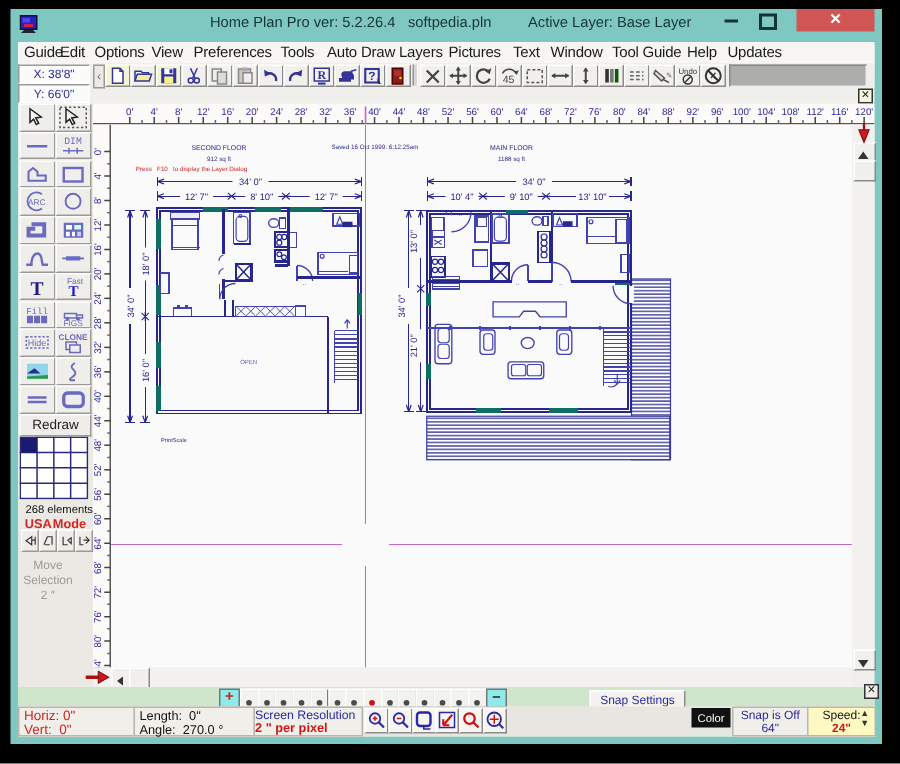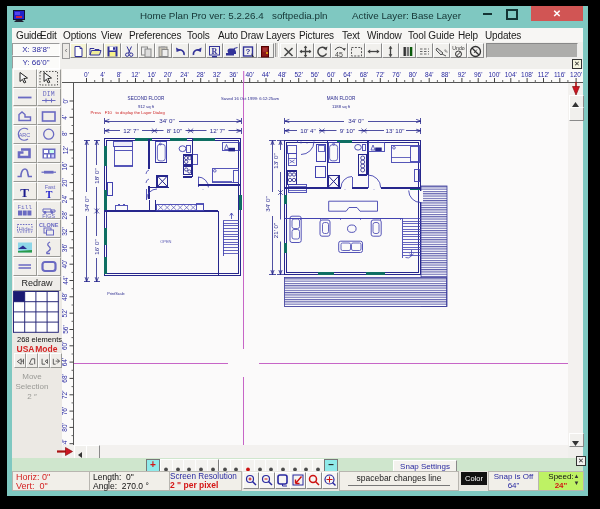--- a/index.html
+++ b/index.html
@@ -819,24 +819,21 @@
         </svg></div>
 <div class="abs" style="left:294px;top:1px;width:14px;height:15px;background:#f6f5f2;border:1px solid;border-color:#fff #8a8a8a #8a8a8a #fff"><svg width="14" height="14" viewBox="0 0 14 14">
           <circle cx="6" cy="6" r="3.5" fill="none" stroke="#cc1111" stroke-width="1.5"></circle>
           <path d="M8.5 8.5 L12 12" stroke="#cc1111" stroke-width="1.5"></path>
         </svg></div>
 <div class="abs" style="left:310px;top:1px;width:14px;height:15px;background:#f6f5f2;border:1px solid;border-color:#fff #8a8a8a #8a8a8a #fff"><svg width="14" height="14" viewBox="0 0 14 14">
           <circle cx="6.5" cy="6.5" r="4.5" fill="none" stroke="#2929a0" stroke-width="1.2"></circle>
           <path d="M3.5 6.5 H9.5 M6.5 3.5 V9.5" stroke="#cc1111"></path>
           <path d="M9.5 9.5 L12.5 12.5" stroke="#2929a0" stroke-width="1.4"></path>
         </svg></div>
-<div class="abs" style="left:327px;top:0px;width:118px;height:18px;background:#f1efe9;border:1px solid #b8b6b0;">
-        <div style="text-align:center;color:#222;font-size:8.5px;padding-top:1px">spacebar changes line<div style="margin:2px 8px 0 8px;border-top:1px solid #777"></div></div>
-      </div>
 <div class="abs" style="left:449px;top:1px;width:26px;height:13px;background:#111;color:#fff;font-size:7.5px;text-align:center;line-height:13px">Color</div>
 <div class="abs" style="left:476px;top:0px;width:49px;height:18px;background:#f1efe9;border:1px solid #b8b6b0;">
         <div style="text-align:center;color:#2929a0;line-height:8.5px;padding-top:1px">Snap is Off<br>64"</div>
       </div>
-<div class="abs" style="left:526px;top:0px;width:44px;height:18px;background:#bef264;border:1px solid #b8b6b0;">
+<div class="abs" style="left:526px;top:0px;width:44px;height:18px;background:#fef9c3;border:1px solid #b8b6b0;">
         <div style="text-align:center;line-height:8.5px;padding-top:1px"><span style="color:#111">Speed:</span><br><span style="color:#d41616;font-weight:bold">24"</span></div>
       </div>
 <div class="abs" style="left:561px;top:2px;width:7px;height:14px;font-size:6px;color:#333;line-height:7px;text-align:center">▲<br>▼</div>
 </div>
 </div>
 </body></html>

